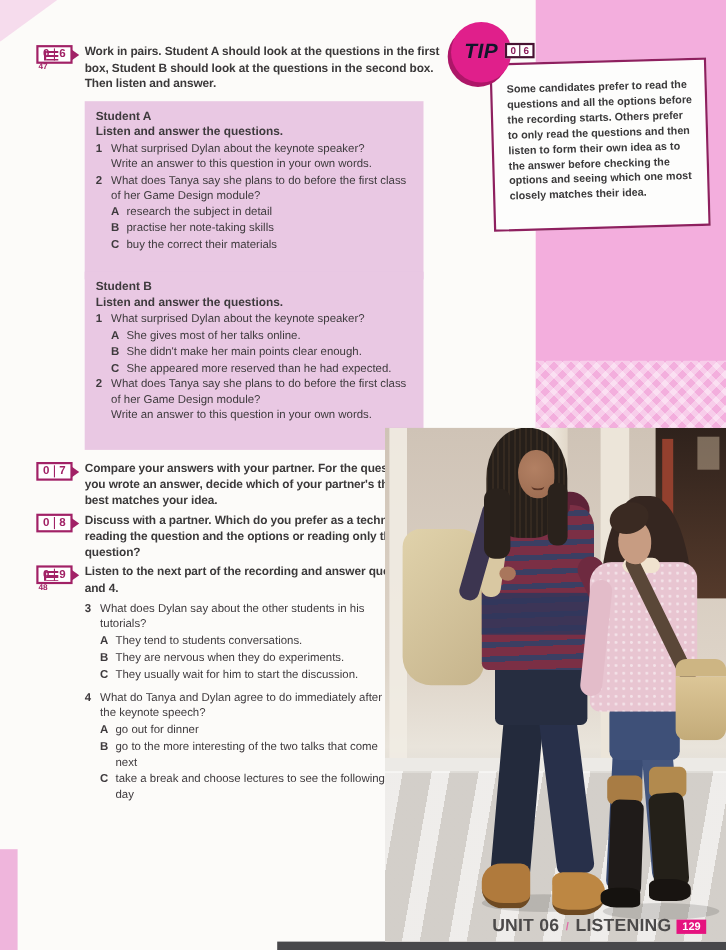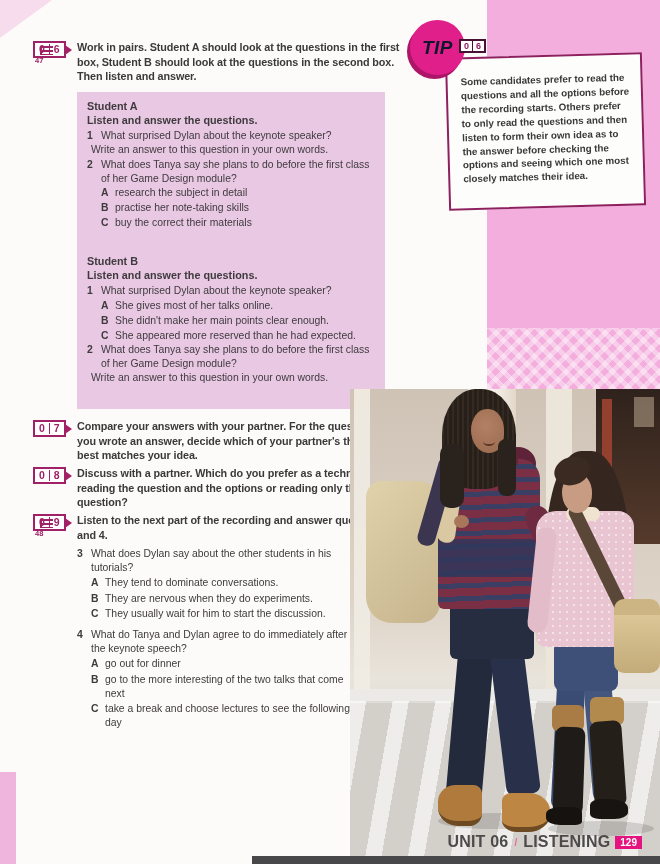--- a/index.html
+++ b/index.html
@@ -43,21 +43,21 @@
   .ex09{top:513px;width:366px;}
   
   .pink-box{position:absolute;left:77px;width:308px;background:#e9c8e3;
     padding:8px 10px 24px;box-sizing:border-box;font-size:10.4px;line-height:13.9px;color:#3e3a3d;}
   .boxA{top:92px;min-height:140px;}
   .boxB{top:247px;min-height:158px;}
   .box-title,.box-sub{font-weight:bold;font-size:10.8px;}
   .q-row{display:flex;margin-top:1px;}
   .q-num{width:14px;flex:none;font-weight:bold;}
   .q-body{flex:1;}
-  .q-note{margin-left:4px;}
+  .q-note{margin-left:14px;}
   .opt-row{display:flex;margin-left:14px;margin-top:1px;}
   .opt-letter{width:14px;flex:none;font-weight:bold;}
   .opt-text{flex:1;}
   
   .q-block{position:absolute;left:77px;width:278px;font-size:10.4px;line-height:14.2px;color:#3e3a3d;}
   .q3{top:546px;}
   .q4{top:627px;}
   
   .tip-circle{position:absolute;left:410px;top:20px;width:55px;height:55px;border-radius:50%;
     background:#e01f8b;box-shadow:-3px 4px 0 #ad1668;display:flex;align-items:center;
@@ -278,21 +278,21 @@
   <div class="instr">Listen to the next part of the recording and answer questions 3 and 4.</div>
 </div>
 
 <div class="q-block q3">
   <div class="q-row">
     <span class="q-num">3</span>
     <span class="q-body">What does Dylan say about the other students in his tutorials?</span>
   </div>
   <div class="opt-row">
     <span class="opt-letter">A</span>
-    <span class="opt-text">They tend to dominate conversations.</span>
+    <span class="opt-text">They tend to students conversations.</span>
   </div>
   <div class="opt-row">
     <span class="opt-letter">B</span>
     <span class="opt-text">They are nervous when they do experiments.</span>
   </div>
   <div class="opt-row">
     <span class="opt-letter">C</span>
     <span class="opt-text">They usually wait for him to start the discussion.</span>
   </div>
 </div>

